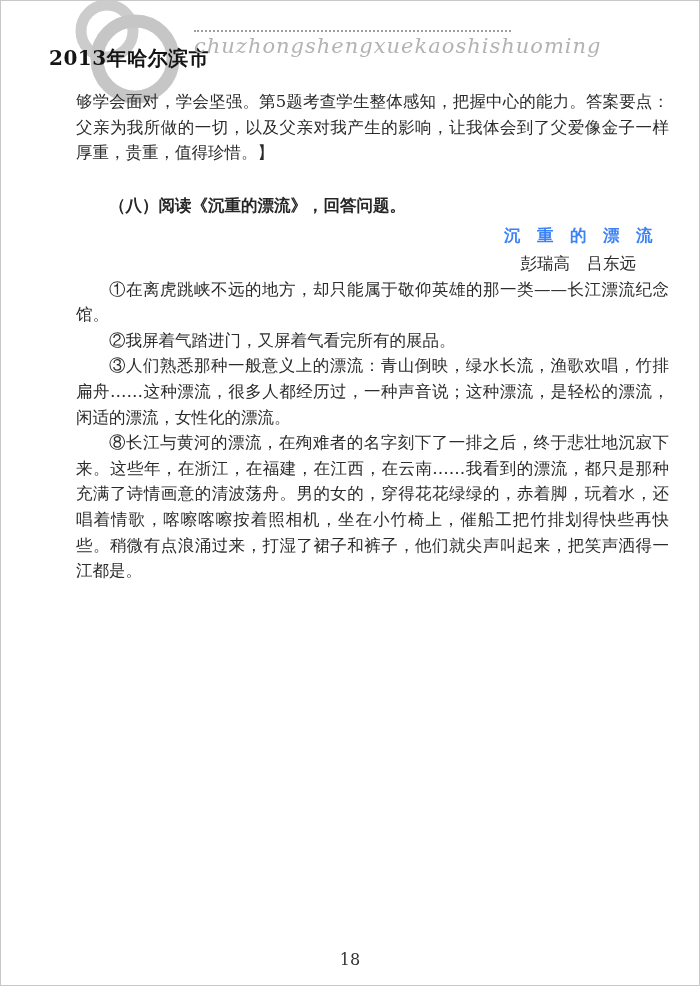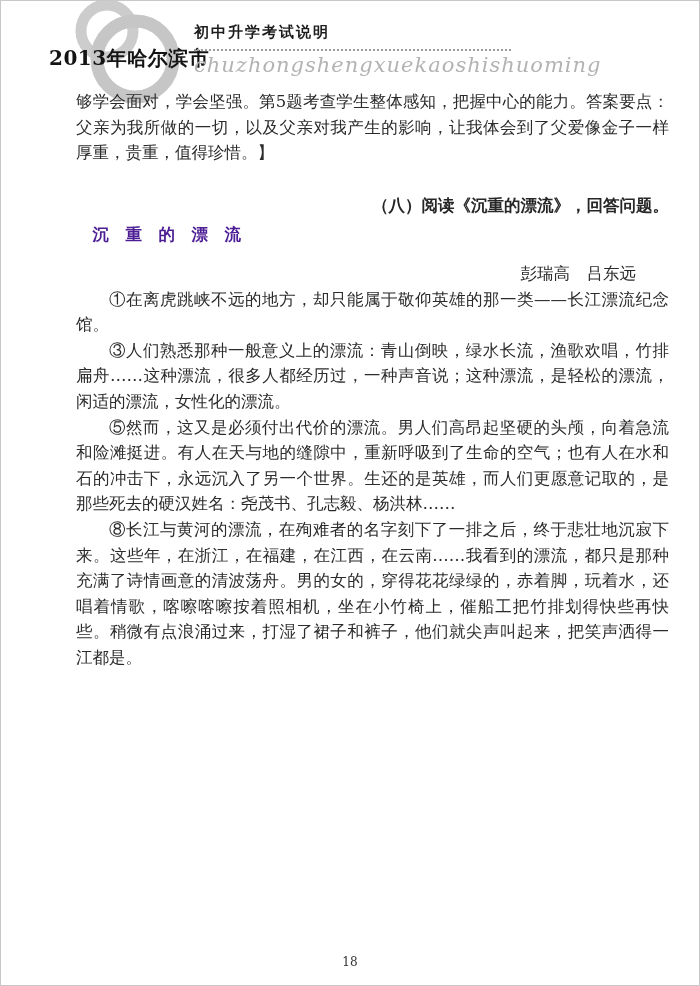--- a/index.html
+++ b/index.html
@@ -64,79 +64,77 @@
     text-align: justify;
     color: #2b2b2b;
   }
   .intro { text-indent: 0; }
   .section-heading {
     margin-top: 27px;
     text-indent: 2em;
     font-family: "DejaVu Sans", sans-serif;
     font-weight: 600;
     color: #262626;
-    text-align: right;
+    text-align: left;
   }
   .article-title {
     margin-top: 5px;
-    text-align: left;
+    text-align: right;
     font-weight: bold;
     letter-spacing: 1em;
     text-indent: 1em;
-    color: #4c1d95;
-    font-family: Liberation Mono, monospace;
+    color: #3b82f6;
   }
   .authors {
-    margin-top: 12px;
+    margin-top: 2px;
     text-align: right;
     padding-right: 33px;
   }
   .para { text-indent: 2em; }
 
   
   .page-number {
     position: absolute;
     left: 0;
     bottom: 16px;
     width: 100%;
     text-align: center;
     font-family: "DejaVu Serif", serif;
-    font-size: 12px;
+    font-size: 16px;
     color: #333333;
   }
 </style>
 </head>
 <body>
 
 <div class="page">
 
   <svg class="logo-svg" width="150" height="112" viewBox="0 0 150 112" aria-hidden="true">
     <circle cx="58" cy="34" r="26" fill="none" stroke="#cccccc" stroke-width="11"></circle>
     <circle cx="86" cy="62" r="38" fill="none" stroke="#c6c6c6" stroke-width="13"></circle>
   </svg>
 
   <div class="year-city">2013年哈尔滨市</div>
 
   <div class="header-right">
-    <div class="series-title">初中升学考试说明</div>
     <div class="dotted-rule"></div>
     <div class="pinyin">chuzhongshengxuekaoshishuoming</div>
   </div>
 
   <div class="content">
     <p class="intro">够学会面对，学会坚强。第5题考查学生整体感知，把握中心的能力。答案要点：父亲为我所做的一切，以及父亲对我产生的影响，让我体会到了父爱像金子一样厚重，贵重，值得珍惜。】</p>
 
     <p class="section-heading">（八）阅读《沉重的漂流》，回答问题。</p>
 
     <p class="article-title">沉重的漂流</p>
 
     <p class="authors">彭瑞高　吕东远</p>
 
     <p class="para">①在离虎跳峡不远的地方，却只能属于敬仰英雄的那一类——长江漂流纪念馆。</p>
+    <p class="para">②我屏着气踏进门，又屏着气看完所有的展品。</p>
     <p class="para">③人们熟悉那种一般意义上的漂流：青山倒映，绿水长流，渔歌欢唱，竹排扁舟……这种漂流，很多人都经历过，一种声音说；这种漂流，是轻松的漂流，闲适的漂流，女性化的漂流。</p>
-    <p class="para">⑤然而，这又是必须付出代价的漂流。男人们高昂起坚硬的头颅，向着急流和险滩挺进。有人在天与地的缝隙中，重新呼吸到了生命的空气；也有人在水和石的冲击下，永远沉入了另一个世界。生还的是英雄，而人们更愿意记取的，是那些死去的硬汉姓名：尧茂书、孔志毅、杨洪林……</p>
     <p class="para">⑧长江与黄河的漂流，在殉难者的名字刻下了一排之后，终于悲壮地沉寂下来。这些年，在浙江，在福建，在江西，在云南……我看到的漂流，都只是那种充满了诗情画意的清波荡舟。男的女的，穿得花花绿绿的，赤着脚，玩着水，还唱着情歌，喀嚓喀嚓按着照相机，坐在小竹椅上，催船工把竹排划得快些再快些。稍微有点浪涌过来，打湿了裙子和裤子，他们就尖声叫起来，把笑声洒得一江都是。</p>
 
   </div>
 
   <div class="page-number">18</div>
 
 </div>
 
 </body></html>

